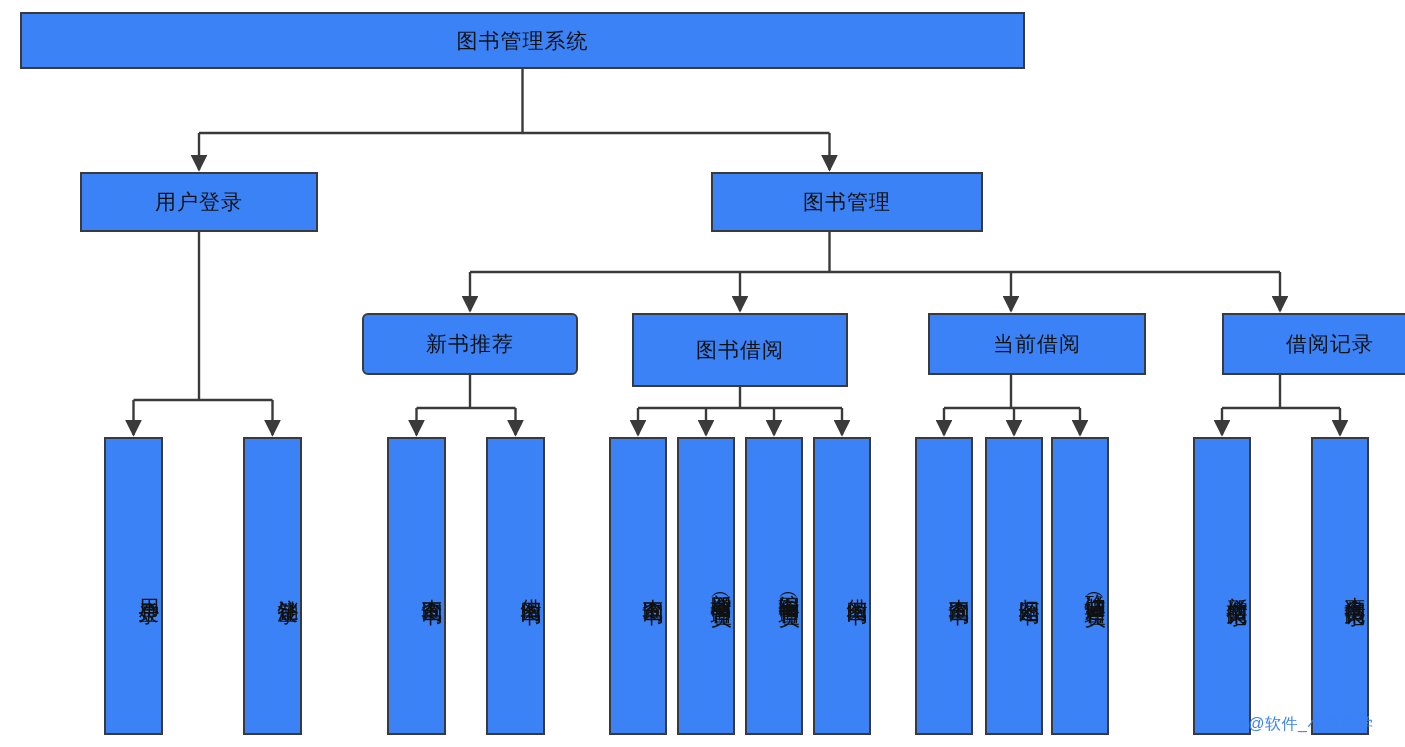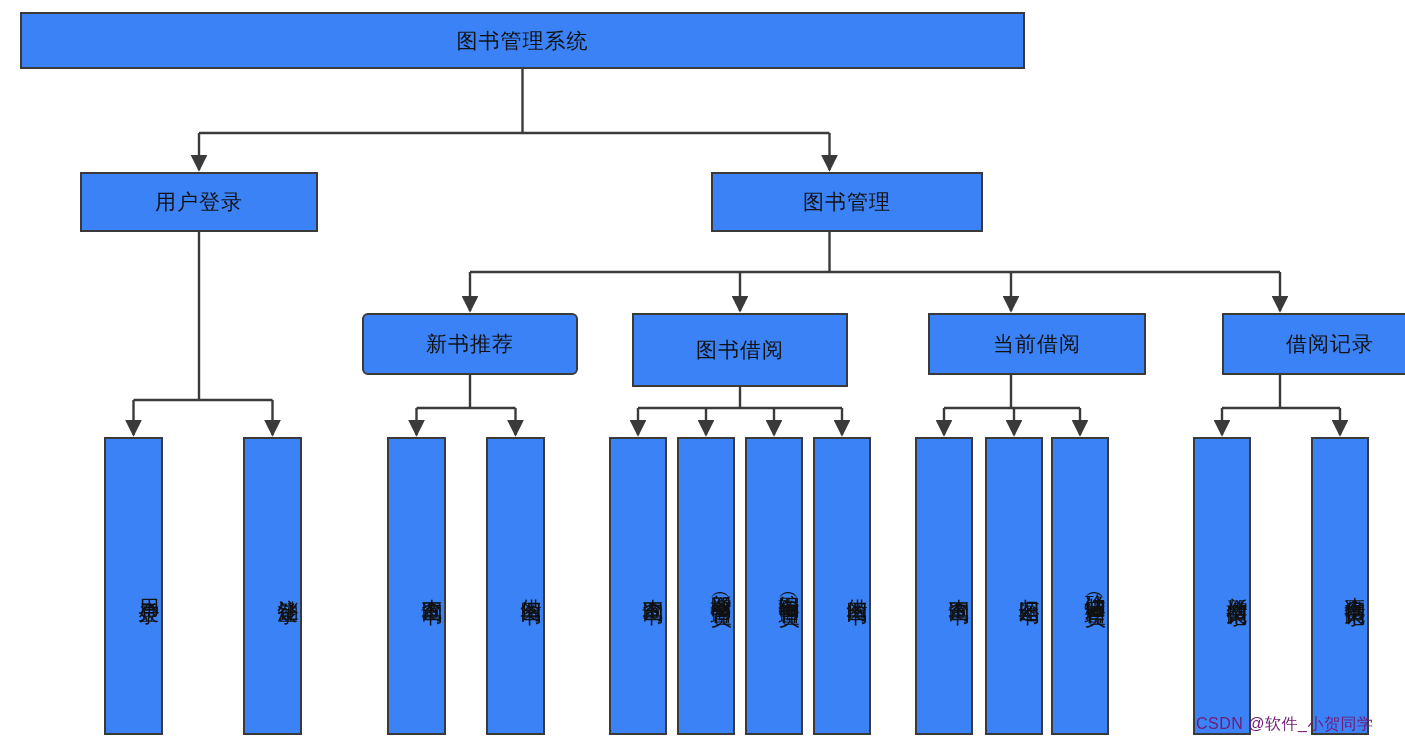--- a/index.html
+++ b/index.html
@@ -17,21 +17,21 @@
   }
   .node.h{font-size:21px;letter-spacing:1px;}
   .node.v{
     writing-mode:vertical-rl;text-orientation:upright;
     font-size:21px;line-height:1.18;letter-spacing:2px;
     padding:6px 0;align-items:flex-start;justify-content:center;
   }
   .node.v .txt{display:block;}
   #watermark{
     position:absolute;left:1196px;top:714px;
-    font-size:16px;color:#701a75;white-space:nowrap;
+    font-size:16px;color:#3b82f6;white-space:nowrap;
     letter-spacing:0.5px;pointer-events:none;
   }
 </style>
 </head>
 <body>
 
 <div id="stage">
   <svg id="wires" viewBox="0 0 1405 747" preserveAspectRatio="none" aria-hidden="true">
     <defs>
       <marker id="arrow" viewBox="0 0 10 10" refX="9" refY="5" markerWidth="7" markerHeight="7" orient="auto-start-reverse">

